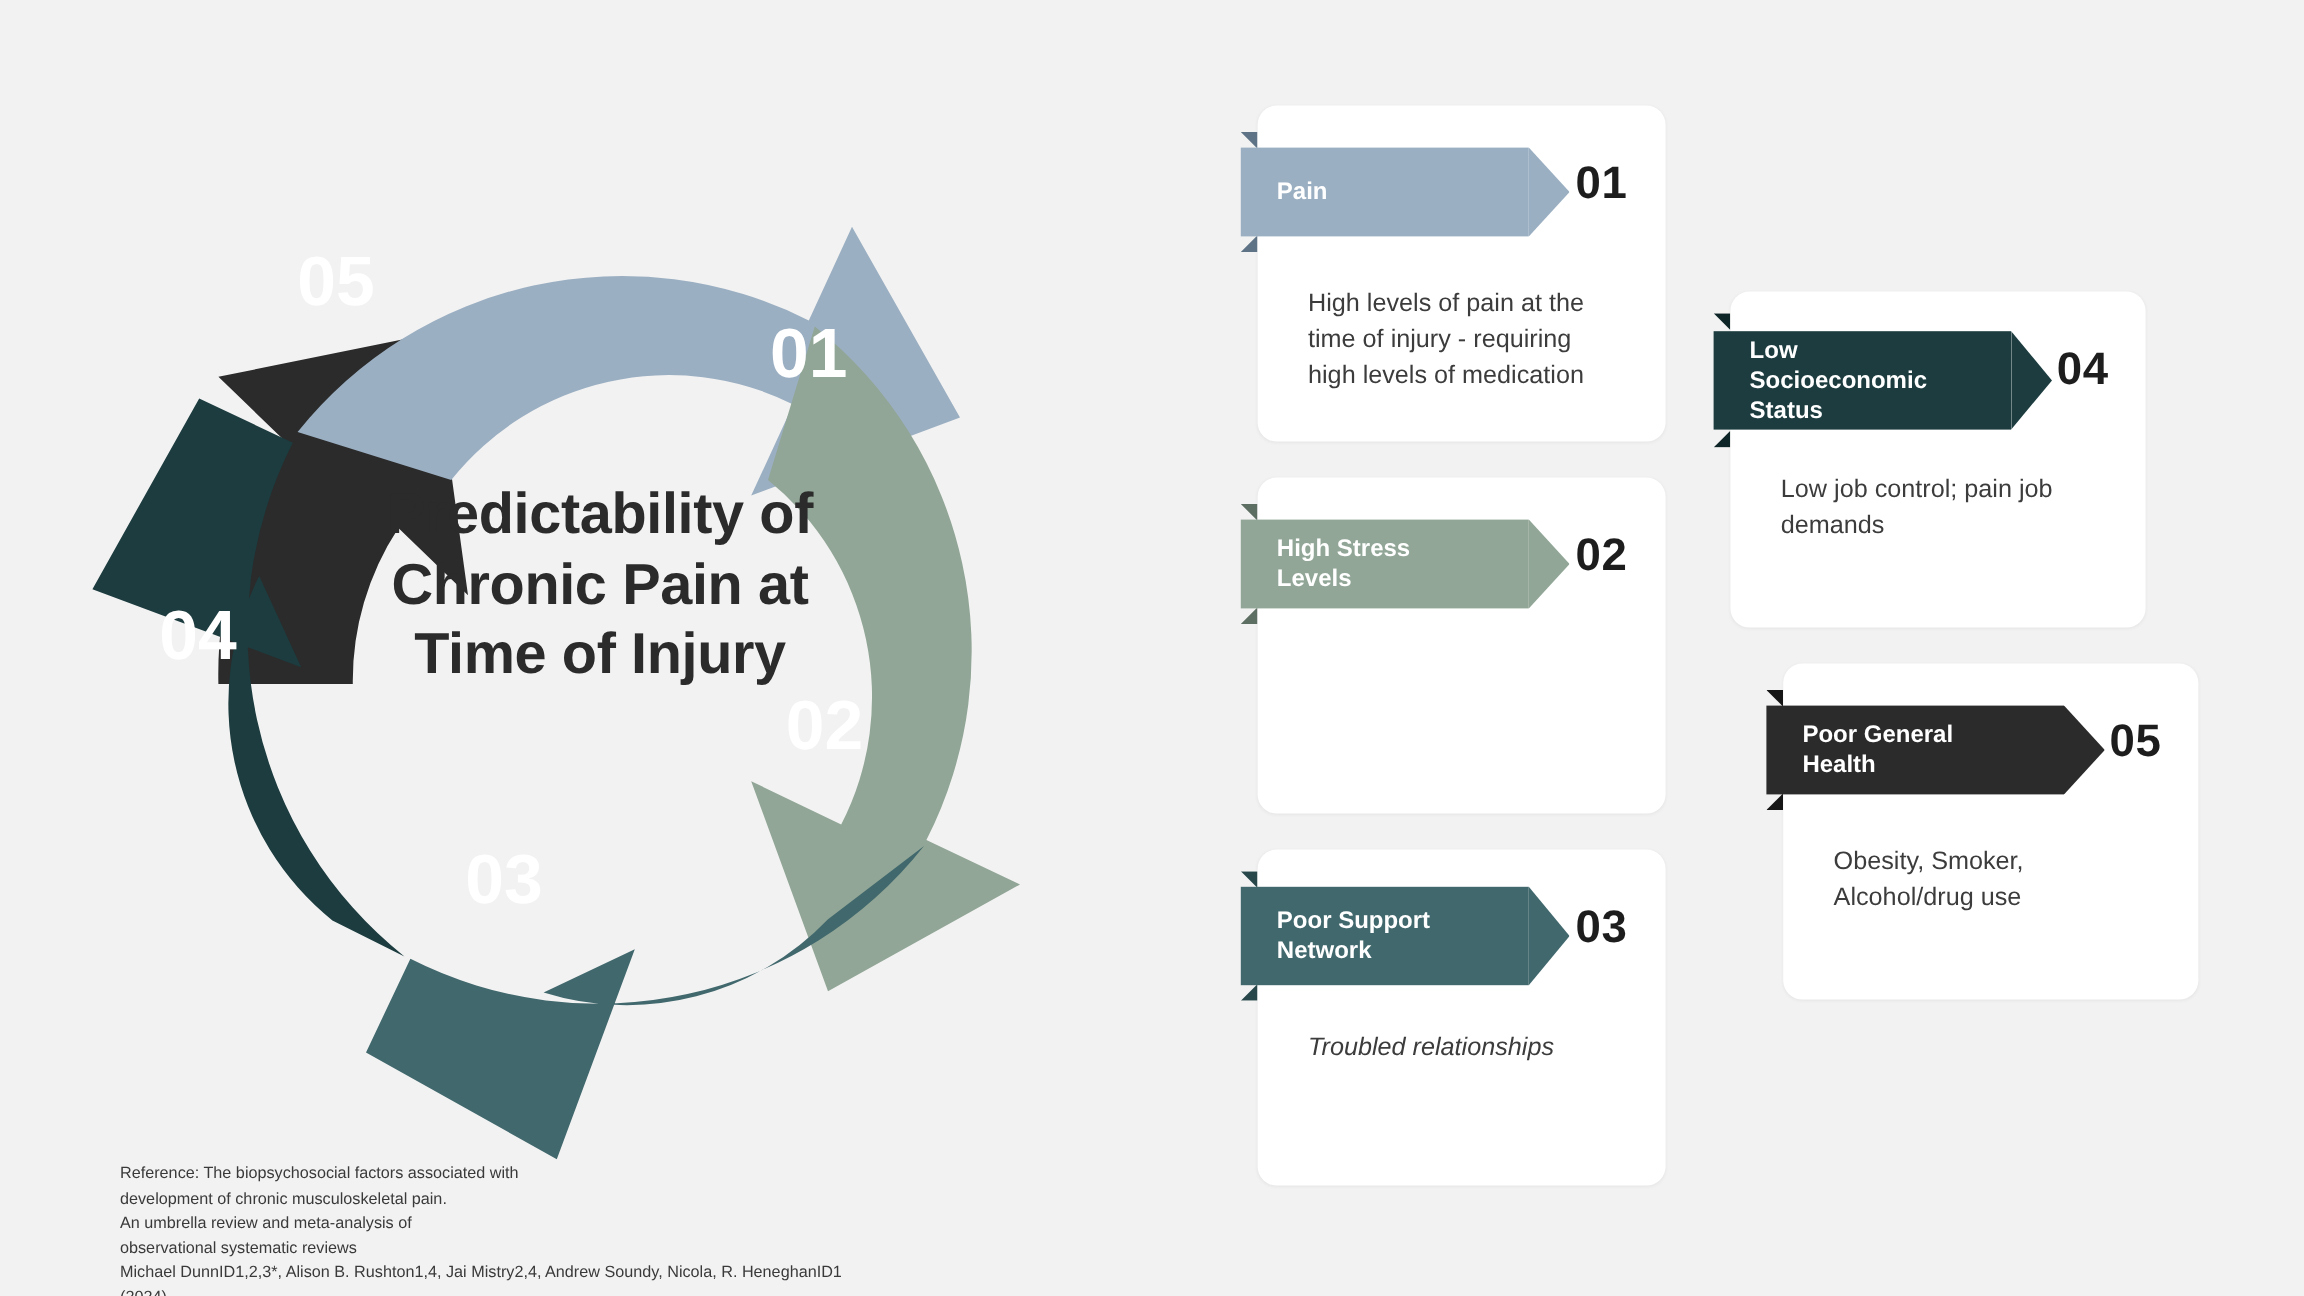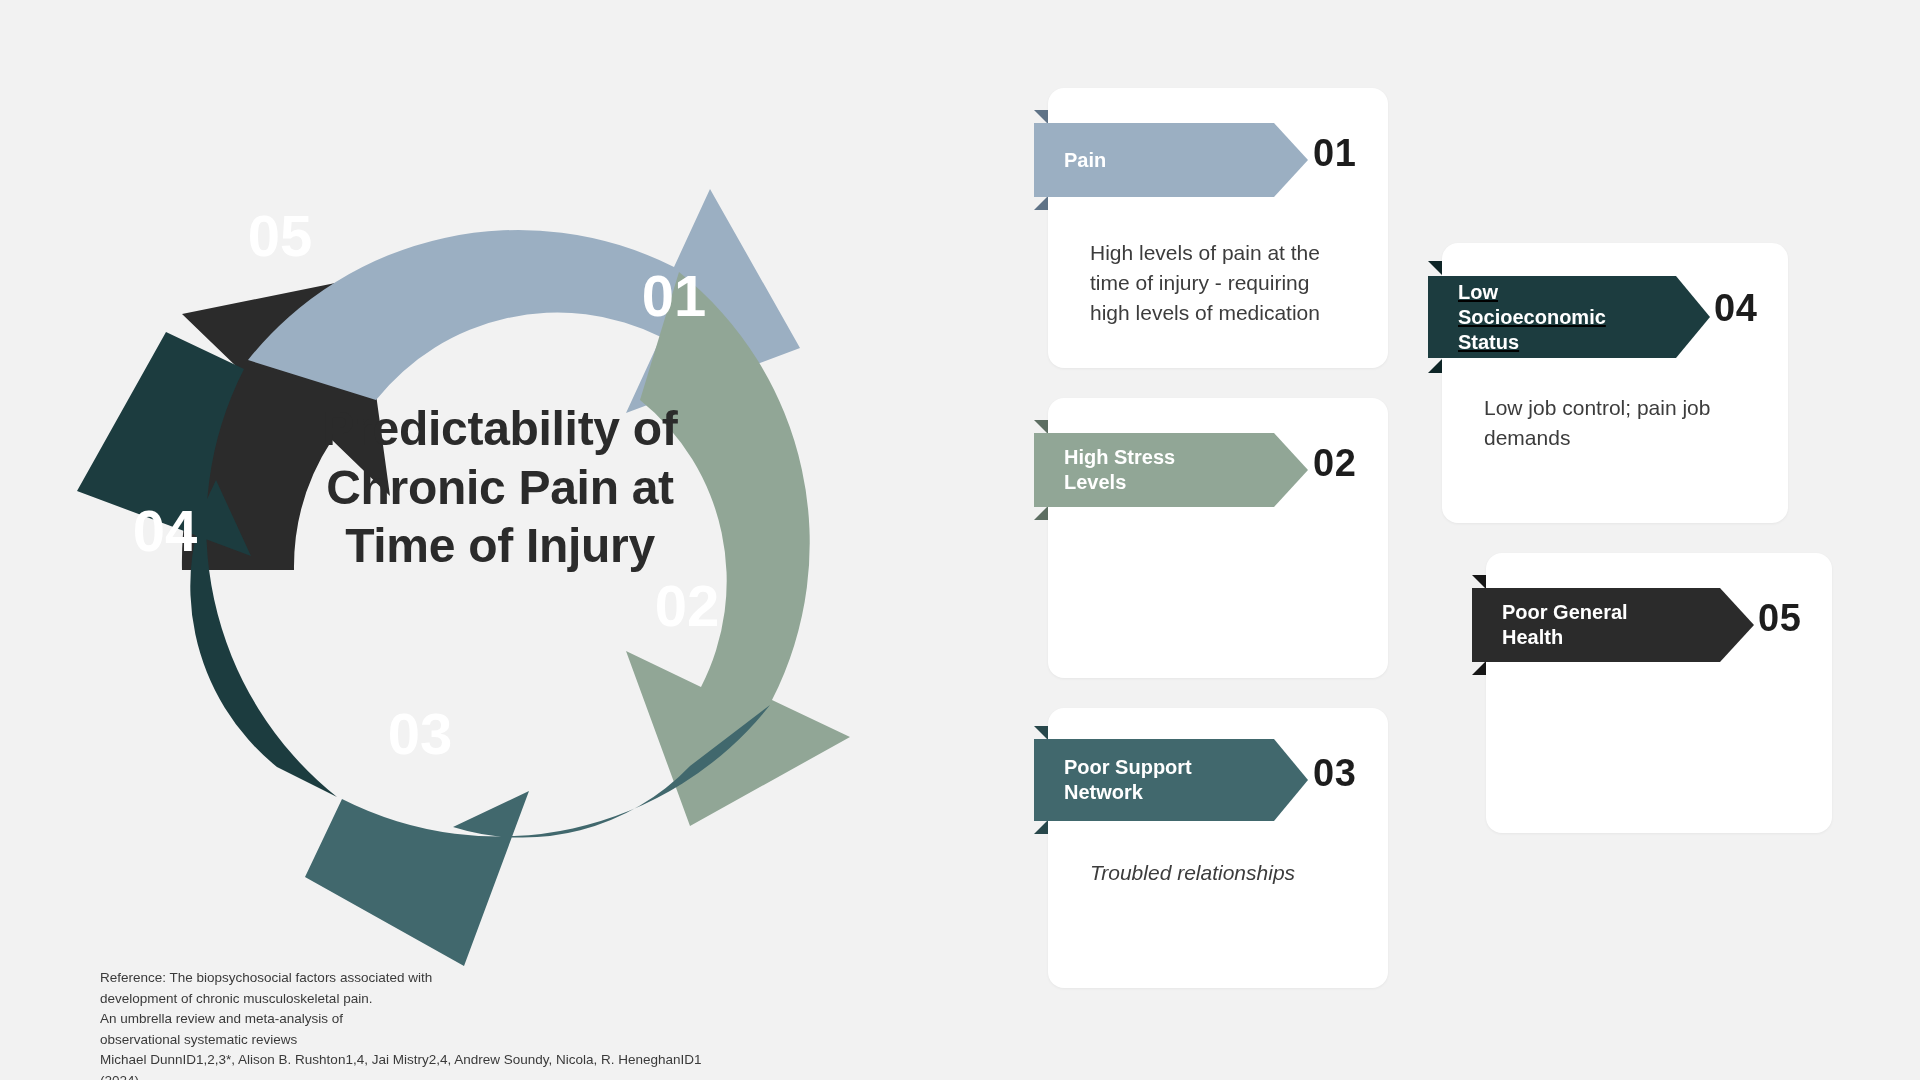--- a/index.html
+++ b/index.html
@@ -230,21 +230,21 @@
       <span class="ribbon-label">Poor Support
 Network</span>
       <div class="ribbon-arrowhead" style="background: rgb(65, 104, 109); clip-path: polygon(0px 0px, 100% 50%, 0px 100%); height: 82px;"></div>
     </div>
   </div>
   <div class="card-num" style="left:265px; top:44px;">03</div>
   <div class="card-body" style="left:42px; top:150px; width:280px;font-style:italic;">Troubled relationships</div>
 </div>
 
 <div class="card" id="card-04" style="left:1442px; top:243px; width:346px; height:280px;">
-  <div class="ribbon" style="top: 31px; width: 248px; height: 86px; text-decoration: underline;">
+  <div class="ribbon" style="top: 31px; width: 248px; height: 86px;">
     <div class="fold-top" style="background: rgb(14, 37, 39); clip-path: polygon(0px 0px, 100% 100%, 100% 0px);"></div>
     <div class="fold-bot" style="background: rgb(14, 37, 39); clip-path: polygon(0px 100%, 100% 0px, 100% 100%);"></div>
     <div class="ribbon-body" style="background: rgb(28, 60, 63); width: 100%; height: 82px;">
       <span class="ribbon-label">Low Socioeconomic
 Status</span>
       <div class="ribbon-arrowhead" style="background: rgb(28, 60, 63); clip-path: polygon(0px 0px, 100% 50%, 0px 100%); height: 82px;"></div>
     </div>
   </div>
   <div class="card-num" style="left:272px; top:44px;">04</div>
   <div class="card-body" style="left:42px; top:150px; width:290px;">Low job control; pain job
@@ -254,13 +254,15 @@
 <div class="card" id="card-05" style="left:1486px; top:553px; width:346px; height:280px;">
   <div class="ribbon" style="top:35px; width:248px;">
     <div class="fold-top" style="background: rgb(22, 22, 22); clip-path: polygon(0px 0px, 100% 100%, 100% 0px);"></div>
     <div class="fold-bot" style="background: rgb(22, 22, 22); clip-path: polygon(0px 100%, 100% 0px, 100% 100%);"></div>
     <div class="ribbon-body" style="background: rgb(43, 43, 43); width: 100%;">
       <span class="ribbon-label">Poor General Health</span>
       <div class="ribbon-arrowhead" style="background: rgb(43, 43, 43); clip-path: polygon(0px 0px, 100% 50%, 0px 100%);"></div>
     </div>
   </div>
   <div class="card-num" style="left:272px; top:44px;">05</div>
+  <div class="card-body" style="left:42px; top:150px; width:290px;">Obesity, Smoker,
+Alcohol/drug use</div>
 </div>
 
 </body></html>

